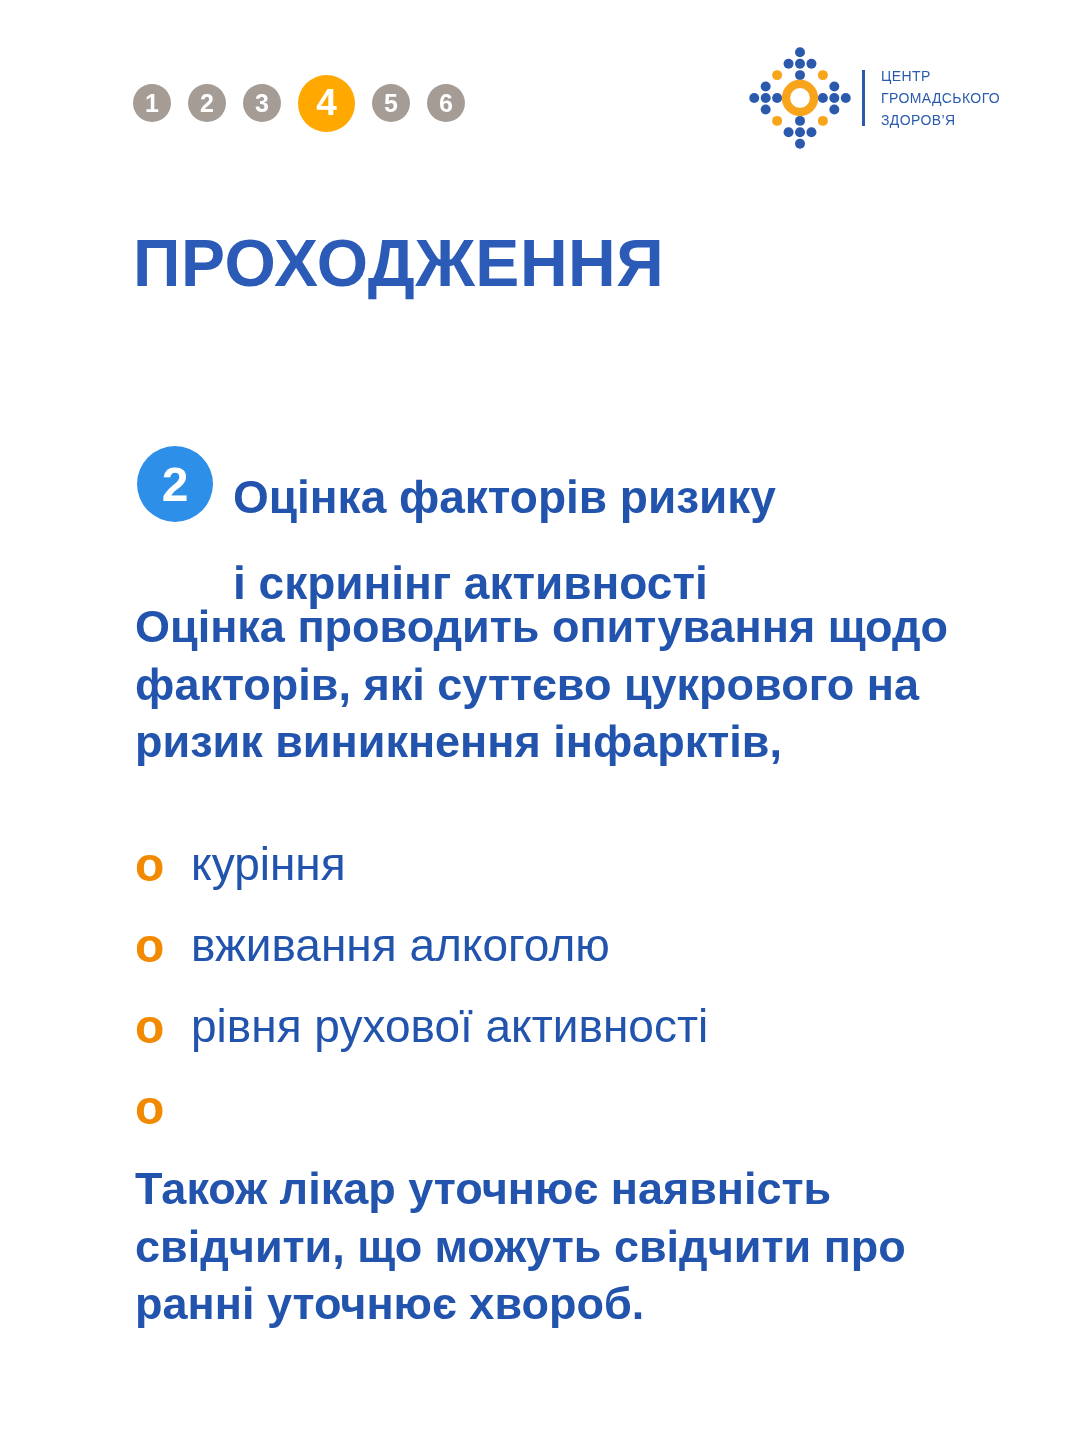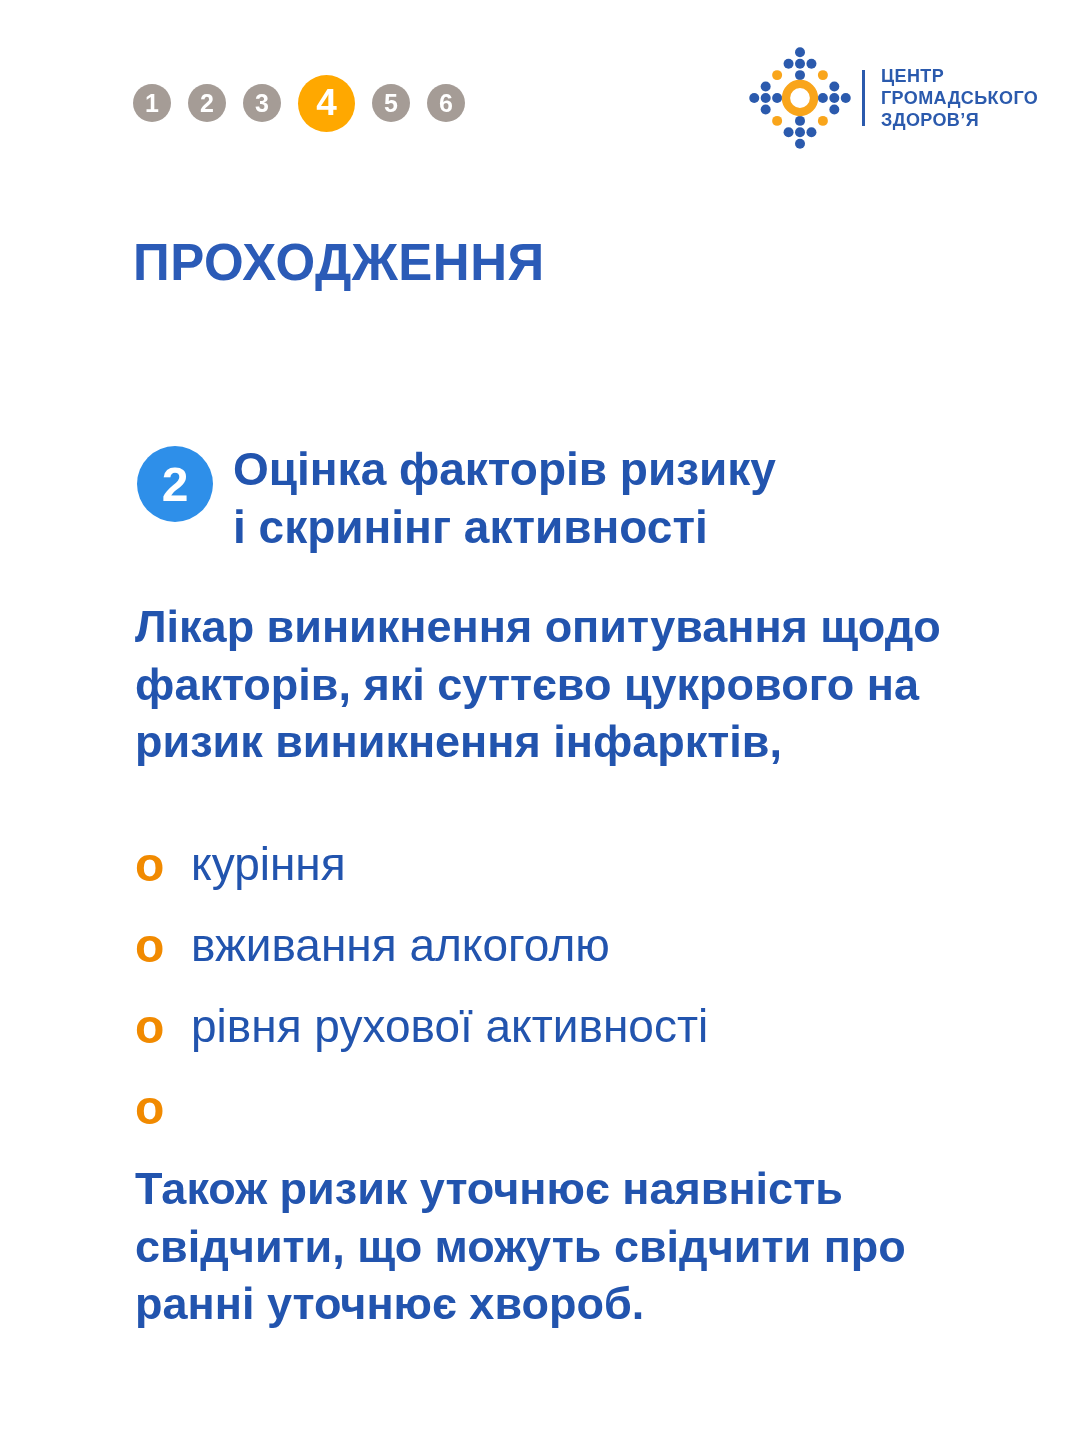--- a/index.html
+++ b/index.html
@@ -42,46 +42,46 @@
     background:var(--step-active,#FFA800);
     font-size:37px;
   }
 
   
   .logo{position:absolute;left:748px;top:46px;display:flex;align-items:center;}
   .logo-mark svg{width:104px;height:104px;display:block;}
   .logo-sep{width:3px;height:56px;background:var(--logo-blue,#2B5AAD);margin:0 16px 0 10px;flex:none;}
   .logo-text{
     color:var(--logo-blue,#2B5AAD);
-    font-weight:700;font-size:18px;line-height:22px;letter-spacing:0.4px;
+    font-weight:400;font-size:14px;line-height:22px;letter-spacing:0.4px;
   }
   .logo-text span{display:block;white-space:nowrap;}
 
   
   .title{
     position:absolute;left:133px;top:222px;margin:0;
     color:var(--title-blue,#2B5BB7);
-    font-size:51px;line-height:82px;font-weight:700;letter-spacing:0.5px;
+    font-size:66px;line-height:82px;font-weight:700;letter-spacing:0.5px;
   }
   .title span{display:block;white-space:nowrap;}
 
   
   .section{position:absolute;left:137px;top:440px;display:flex;align-items:flex-start;}
   .badge{
     width:76px;height:76px;border-radius:50%;flex:none;margin-top:6px;
     background:var(--badge-blue,#2E8FE9);
     color:#fff;font-size:48px;font-weight:700;
     display:flex;align-items:center;justify-content:center;
   }
   .section h2{
     margin:0 0 0 20px;
     color:var(--text-blue,#2254AE);
     font-size:46px;line-height:58px;font-weight:700;
   }
-  .section h2 span{display:block;white-space:nowrap;}
+  .section h2 span{display:block;white-space:nowrap;margin-top:28px;}
 
   
   .para{
     position:absolute;left:135px;margin:0;
     color:var(--text-blue,#2254AE);
     font-size:45px;line-height:57.5px;font-weight:700;
   }
   .para span{display:block;white-space:nowrap;}
   .intro{top:598px;}
   .outro{top:1160px;}
@@ -165,21 +165,21 @@
     <div class="badge">
       <span>2</span>
     </div>
     <h2>
       <span>Оцінка факторів ризику</span>
       <span>і скринінг активності</span>
     </h2>
   </div>
 
   <p class="para intro">
-    <span>Лікар виникнення опитування щодо</span>
+    <span>Оцінка проводить опитування щодо</span>
     <span>факторів, які суттєво цукрового на</span>
     <span>ризик виникнення інфарктів,</span>
   </p>
 
   <ul class="bullets">
     <li>
       <span class="bullet-marker">o</span>
       <span>куріння</span>
     </li>
     <li>
@@ -189,18 +189,18 @@
     <li>
       <span class="bullet-marker">o</span>
       <span>рівня рухової активності</span>
     </li>
     <li>
       <span class="bullet-marker">o</span>
     </li>
   </ul>
 
   <p class="para outro">
-    <span>Також ризик уточнює наявність</span>
+    <span>Також лікар уточнює наявність</span>
     <span>свідчити, що можуть свідчити про</span>
     <span>ранні уточнює хвороб.</span>
   </p>
 
 </div>
 
 </body></html>

